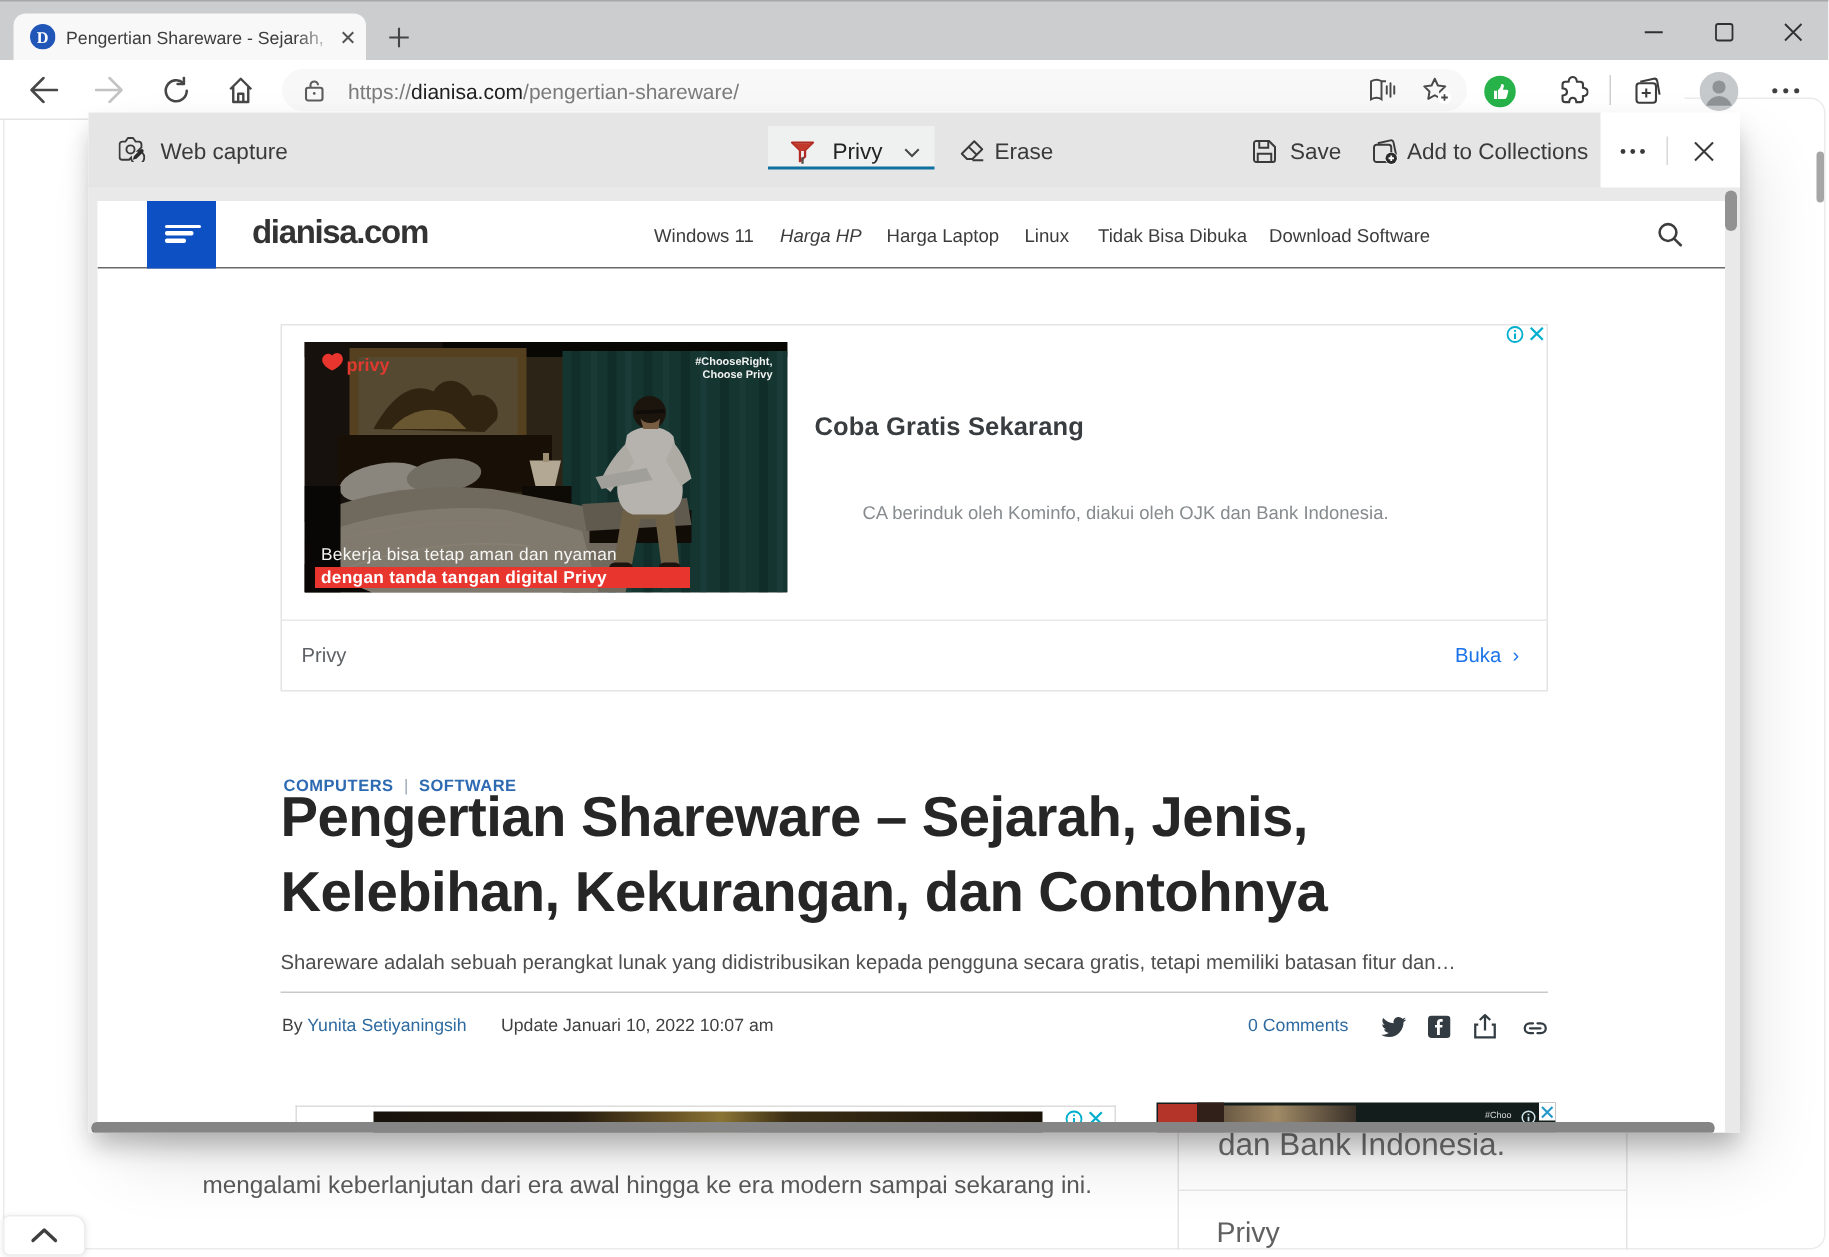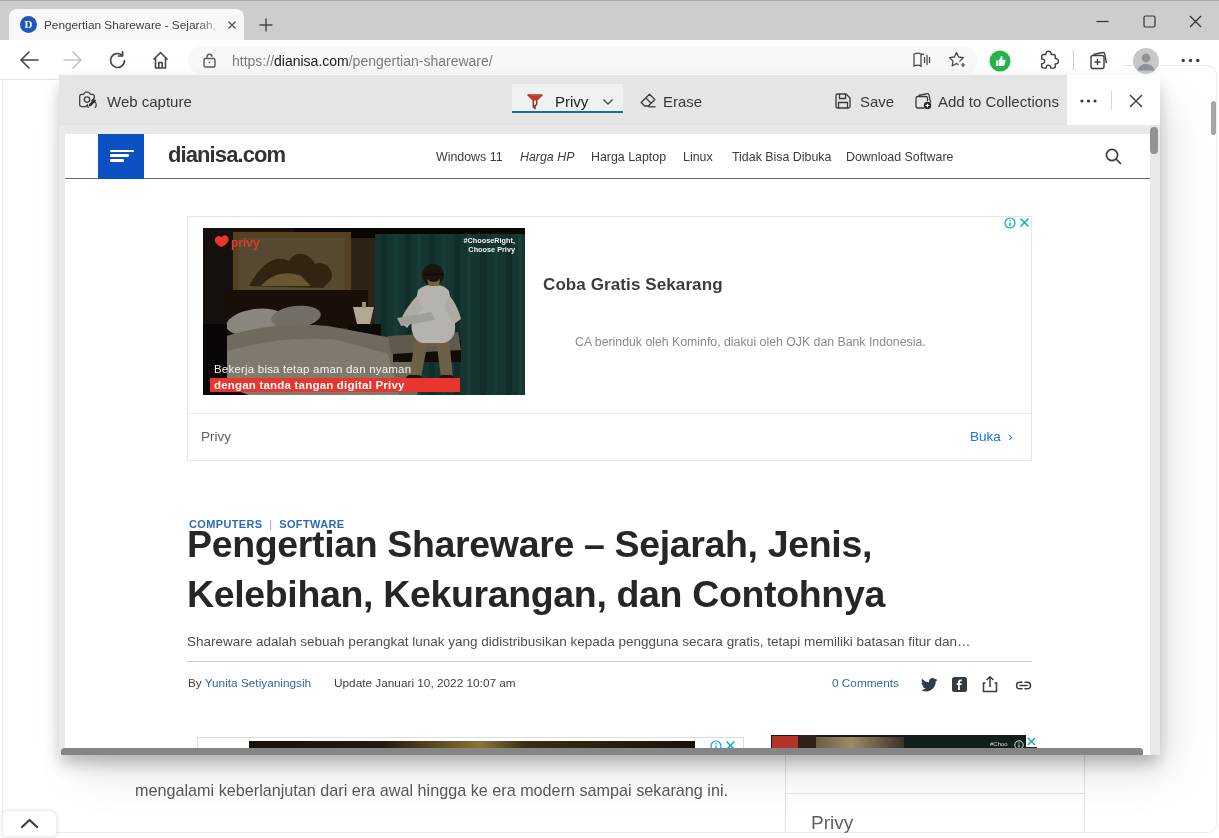--- a/index.html
+++ b/index.html
@@ -55,20 +55,21 @@
 #bal { left:132px; top:603px; width:547px; height:18px; border:1px solid #dcdcdc; border-bottom:none; background:#fff; }
 #bar2 { left:706px; top:601px; width:266px; height:20px; background:#121d1c; }
 </style>
 </head>
 <body>
 
 <div class="abs" id="behind">
   <div class="abs" id="overlayborder"></div>
   <div class="btxt" style="left:135px; top:701px;">mengalami keberlanjutan dari era awal hingga ke era modern sampai sekarang ini.</div>
   <div class="abs" id="sidebox">
+    <div class="abs" style="left:26px; top:52px; font-size:21px; color:#6f6f6f; white-space:nowrap;">dan Bank Indonesia.</div>
     <div class="abs" style="left:0; top:93px; width:298px; height:1px; background:#e9e9e9;"></div>
     <div class="abs" style="left:25px; top:112px; font-size:19px; color:#606060;">Privy</div>
   </div>
   <div class="abs" id="scrolltop">
     <svg width="53" height="25" viewBox="0 0 53 25">
         <path d="M19 16 L26.5 9 L34 16" fill="none" stroke="#3f3f3f" stroke-width="2.2" stroke-linecap="round" stroke-linejoin="round"></path>
       </svg>
   </div>
   <div class="abs" id="vthumb"></div>
 </div>

